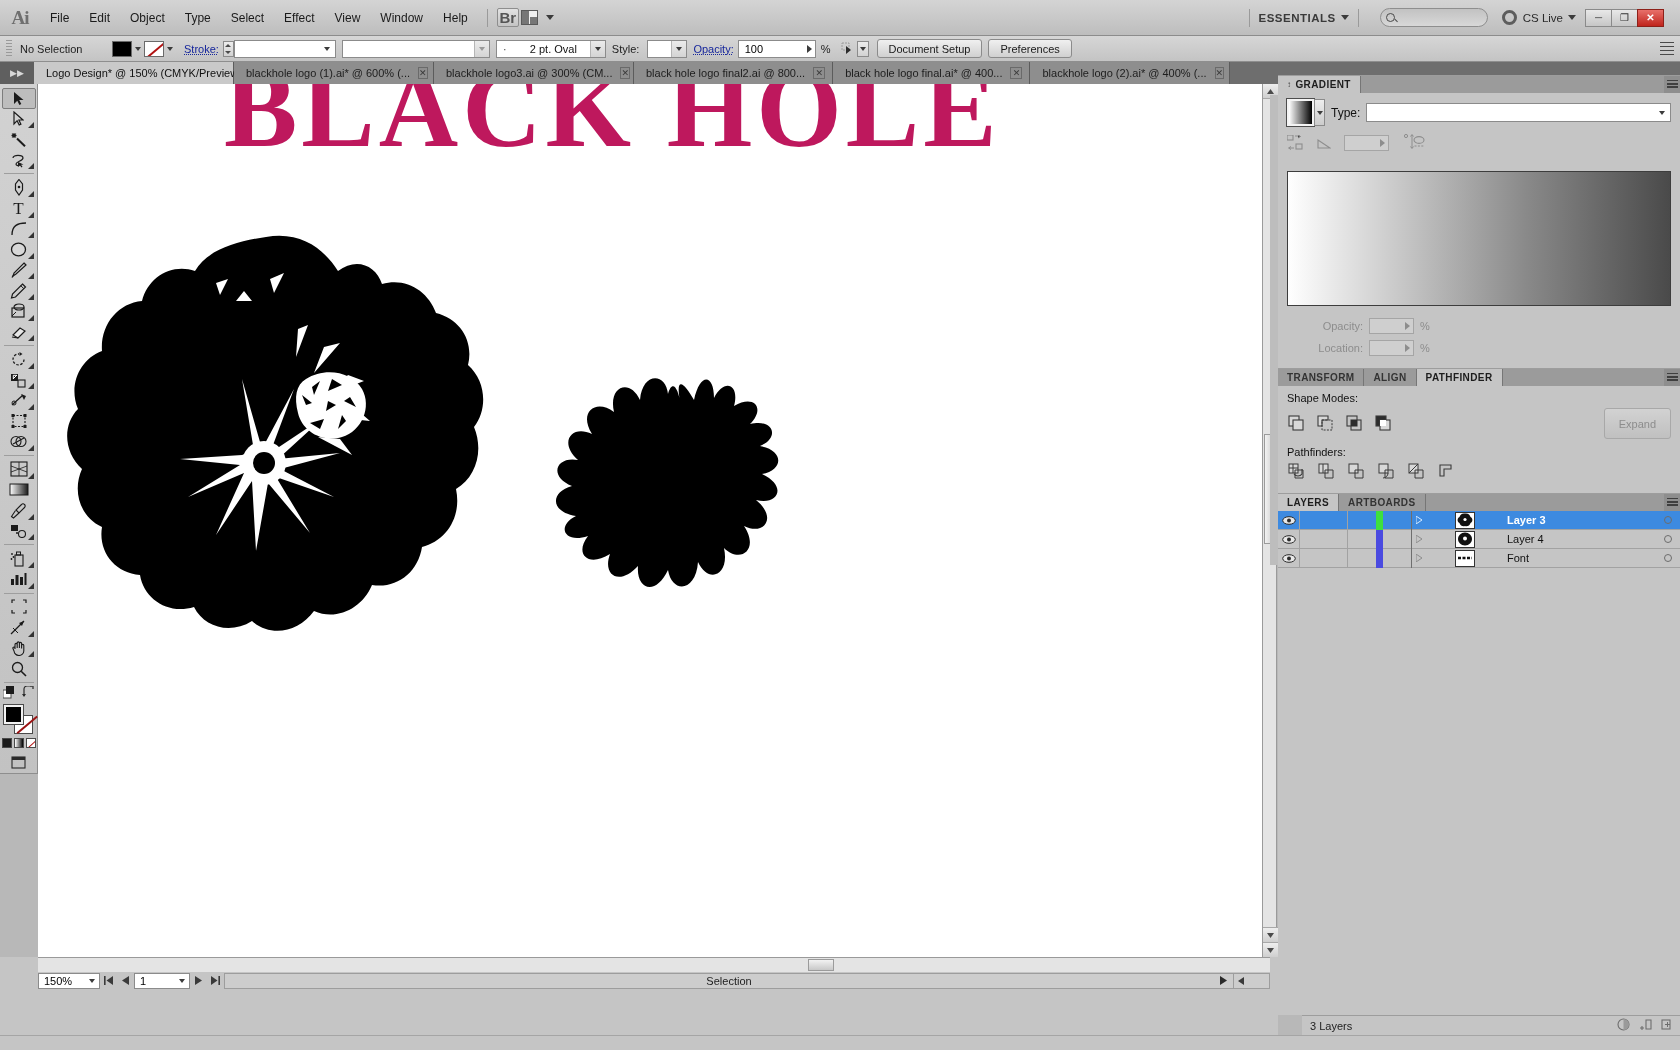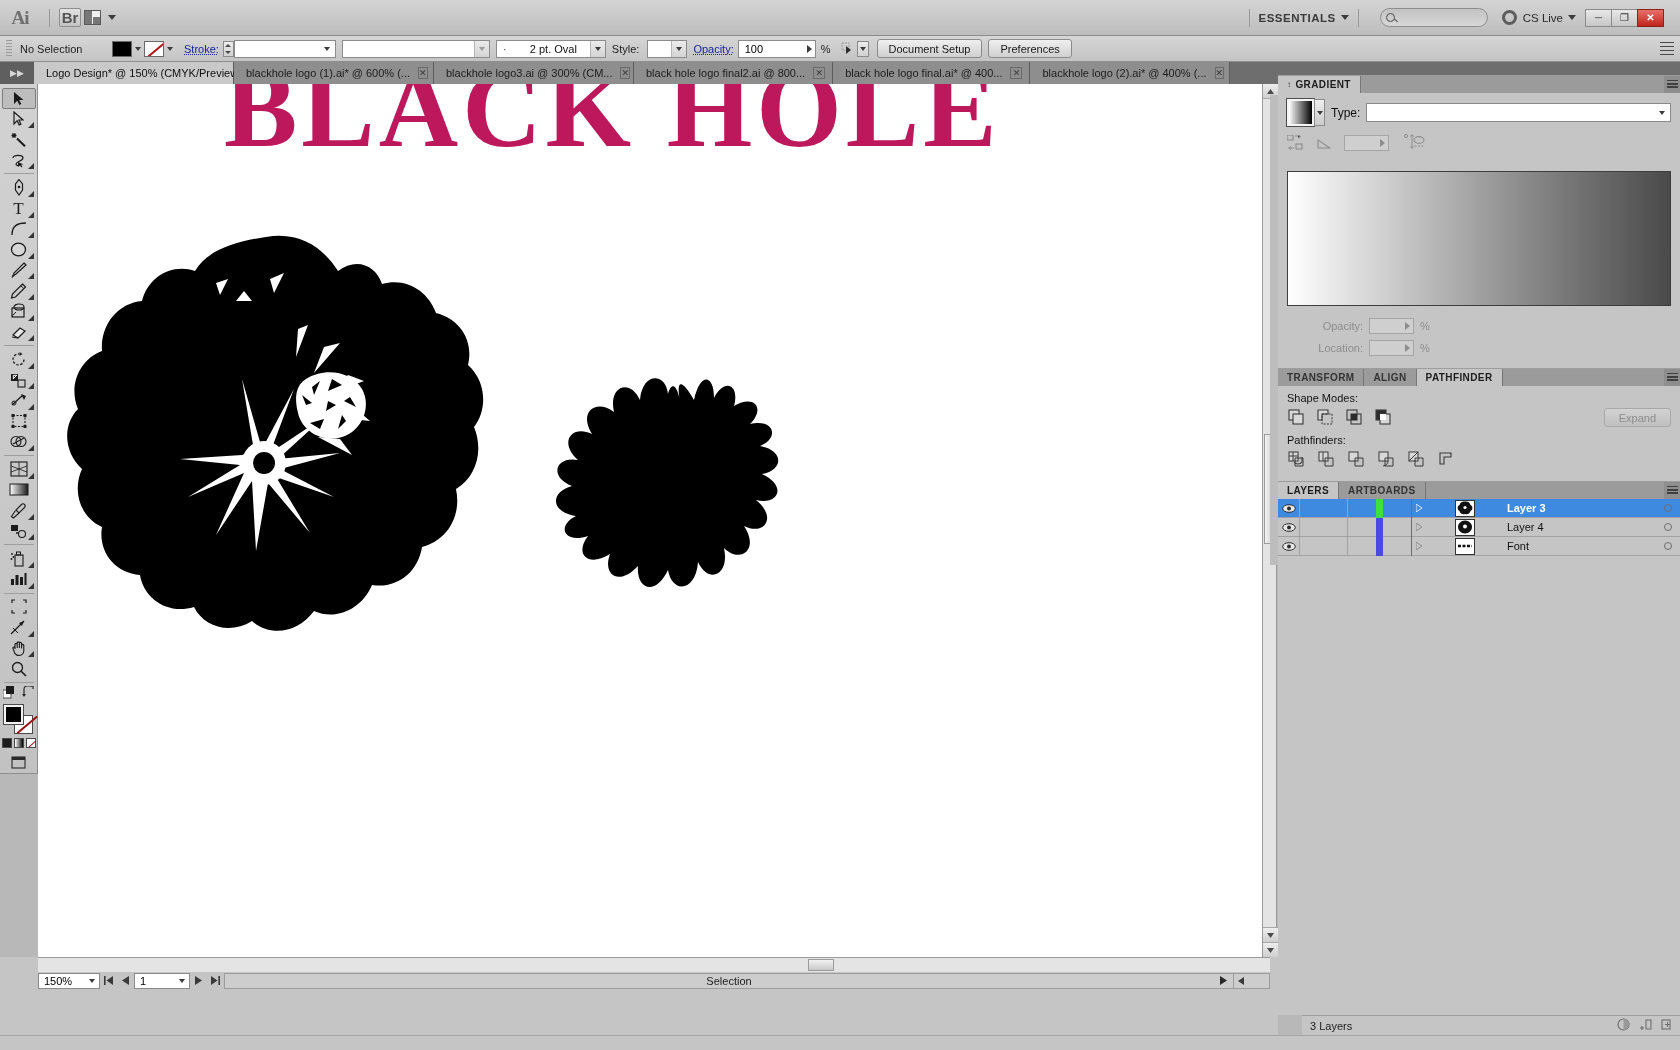--- a/index.html
+++ b/index.html
@@ -199,21 +199,21 @@
     background: linear-gradient(to right, #ffffff 0%, #8a8a8a 62%, #4a4a4a 100%);
   }
   .grad-stopline{ height:10px; position:relative; }
   .grad-row3{ display:flex; align-items:center; justify-content:flex-start; margin-top:12px; padding-left:26px; color:#8d8d8d; gap:6px;}
   .dim-label{ font-size:11px; color:#8d8d8d; width:50px; text-align:right;}
   .pct{ font-size:11px; color:#8d8d8d;}
 
   .sec-label{ font-size:11px; color:#111; margin:1px 0 4px 0; }
   .pf-row{ display:flex; align-items:center; gap:10px; margin-bottom:7px; }
   .pf-btn{ width:19px;height:19px; display:flex;align-items:center;justify-content:center;}
-  .expand-btn{ margin-left:auto; height:19px; border:1px solid #a8a8a8; border-radius:3px;
+  .expand-btn{ margin-left:auto; height:31px; border:1px solid #a8a8a8; border-radius:3px;
      background:linear-gradient(to bottom,#d2d2d2,#c0c0c0); color:#8d8d8d; font-size:11px;
      padding:0 14px; display:flex; align-items:center; }
 
   .layers-list{ background:#c5c5c5; }
   .layer-row{ display:flex; align-items:center; height:19px; border-bottom:1px solid #a2a2a2; background:#c5c5c5;gap:28px;}
   .layer-row.selected{ background:#3d8ae0; }
   .lr-eye{ width:22px;height:19px;display:flex;align-items:center;justify-content:center;border-right:1px solid #a2a2a2;}
   .lr-lock{ width:20px;height:19px;border-right:1px solid #a2a2a2;}
   .lr-color{ width:7px;height:19px; }
   .lr-disc{ width:14px;height:19px;display:flex;align-items:center;justify-content:center;border-left:1px solid #6e6e6e;}
@@ -250,20 +250,31 @@
   }
   .bottom-bar-fill{ position:absolute; left:0; top:1035px; width:1680px; height:15px; background:#c5c5c5; border-top:1px solid #a5a5a5;}
 </style>
 </head>
 <body>
 
 <div class="app">
 
   <div class="menubar">
     <div class="ai-logo">Ai</div>
+    <div class="menu-items">
+      <div class="menu-item">File</div>
+      <div class="menu-item">Edit</div>
+      <div class="menu-item">Object</div>
+      <div class="menu-item">Type</div>
+      <div class="menu-item">Select</div>
+      <div class="menu-item">Effect</div>
+      <div class="menu-item">View</div>
+      <div class="menu-item">Window</div>
+      <div class="menu-item">Help</div>
+    </div>
     <div class="mb-sep"></div>
     <div class="mb-btn">Br</div>
     <div class="mb-arrange">
         <div class="arr-icon"></div>
       </div>
     <div class="caret"></div>
 
     <div class="menubar-right">
       <div class="mb-sep"></div>
       <span class="workspace-label">ESSENTIALS</span>

